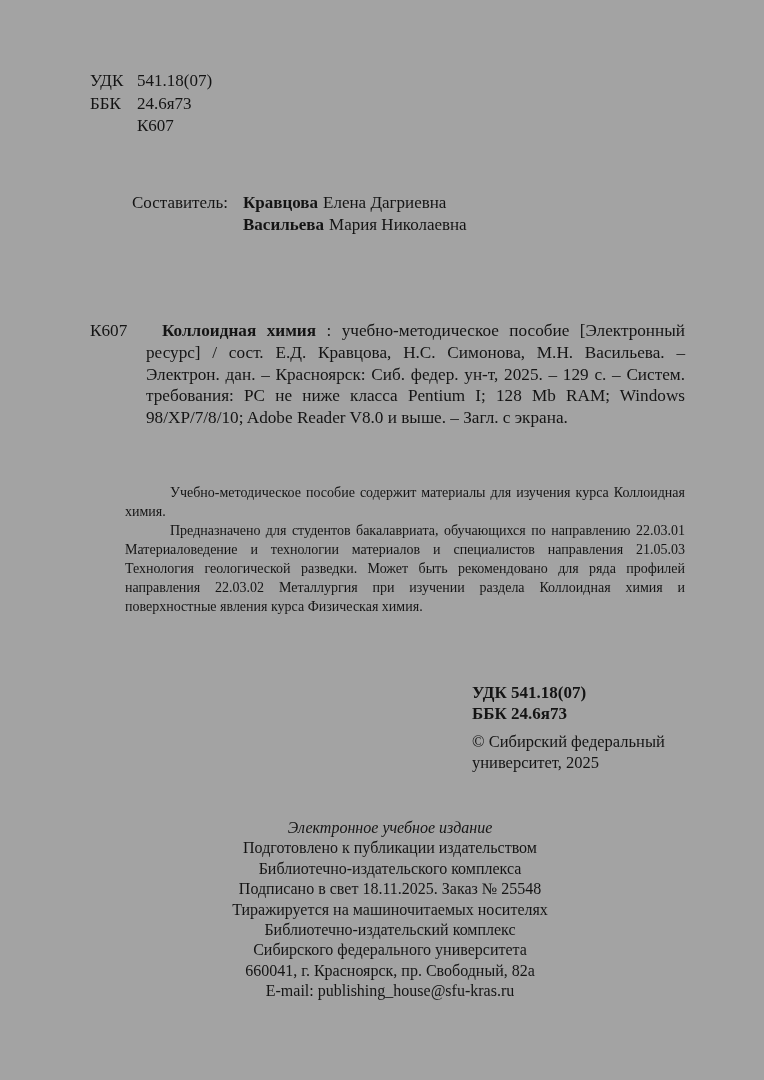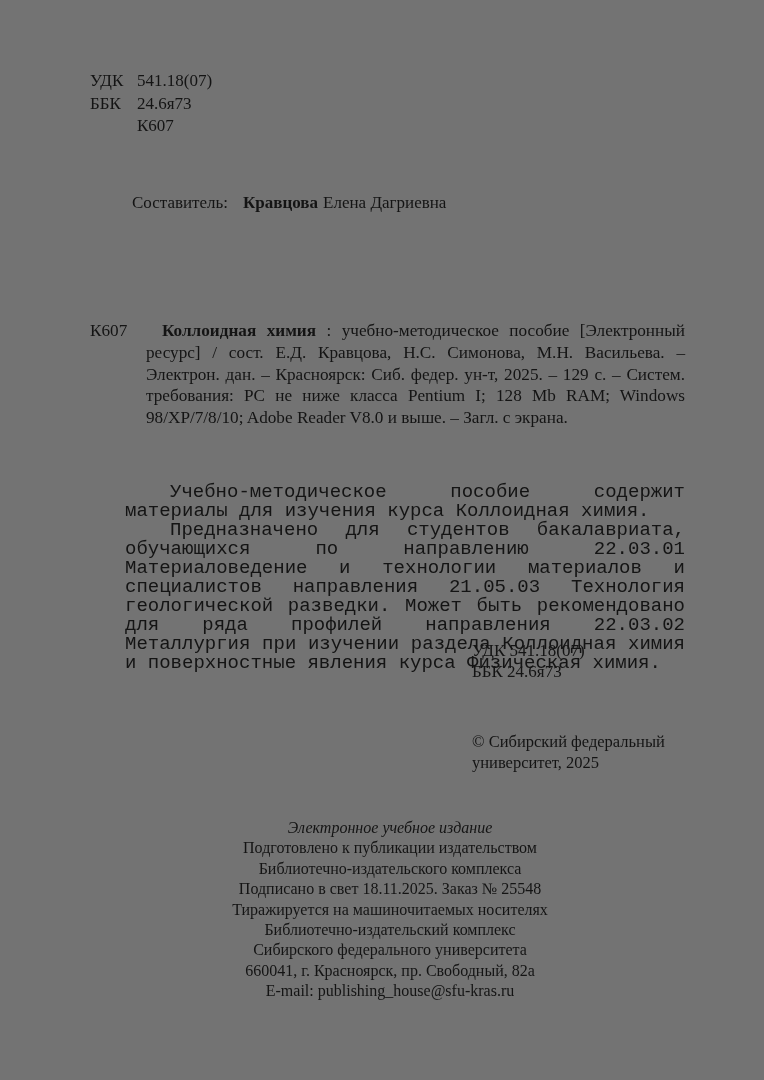--- a/index.html
+++ b/index.html
@@ -6,21 +6,21 @@
   html, body { background: #ffffff; }
   body {
     width: 764px; height: 1080px;
     font-family: "Liberation Serif", "DejaVu Serif", serif;
     color: #141414;
     -webkit-font-smoothing: antialiased;
   }
   .page {
     position: relative;
     width: 764px; height: 1080px;
-    background: #737373;
+    background: #a3a3a3;
     overflow: hidden;
   }
   .abs { position: absolute; }
 
   
   .codes-top {
     left: 90px; top: 70px;
     font-size: 17px; line-height: 22.5px;
     white-space: nowrap;
   }
@@ -45,31 +45,30 @@
   .catalog .shelf { position: absolute; left: 0; top: 0; }
   .catalog .entry {
     margin-left: 56px;
     text-align: justify;
     text-indent: 16px;
   }
 
   
   .annotation {
     left: 125px; top: 483px; width: 560px;
-    font-size: 19px; line-height: 19px;
+    font-size: 14px; line-height: 19px;
     text-align: justify;
-    font-family: Liberation Mono, monospace;
   }
   .annotation p { text-indent: 45px; }
 
   
   .codes-bottom {
-    left: 472px; top: 640px;
+    left: 472px; top: 682px;
     font-size: 17px; line-height: 21px;
-    font-weight: normal;
+    font-weight: bold;
     white-space: nowrap;
   }
 
   
   .copyright {
     left: 472px; top: 731px;
     font-size: 16.5px; line-height: 21px;
     white-space: nowrap;
   }
 
@@ -100,20 +99,23 @@
       <span>К607</span>
     </div>
   </section>
 
   <section class="compilers abs">
     <div class="comp-label">Составитель:</div>
     <div class="comp-names">
       <div class="name-row">
         <b>Кравцова</b><span>Елена Дагриевна</span>
       </div>
+      <div class="name-row">
+        <b>Васильева</b><span>Мария Николаевна</span>
+      </div>
     </div>
   </section>
 
   <section class="catalog abs">
     <span class="shelf">К607</span>
     <p class="entry"><b>Коллоидная химия</b><span> : учебно-методическое пособие [Электронный ресурс] / сост. Е.Д. Кравцова, Н.С. Симонова, М.Н. Васильева. – Электрон. дан. – Красноярск: Сиб. федер. ун-т, 2025. – 129 с. – Систем. требования: PC не ниже класса Pentium I; 128 Mb RAM; Windows 98/XP/7/8/10; Adobe Reader V8.0 и выше. – Загл. с экрана.</span></p>
   </section>
 
   <section class="annotation abs">
     <p>Учебно-методическое пособие содержит материалы для изучения курса Коллоидная химия.</p>

